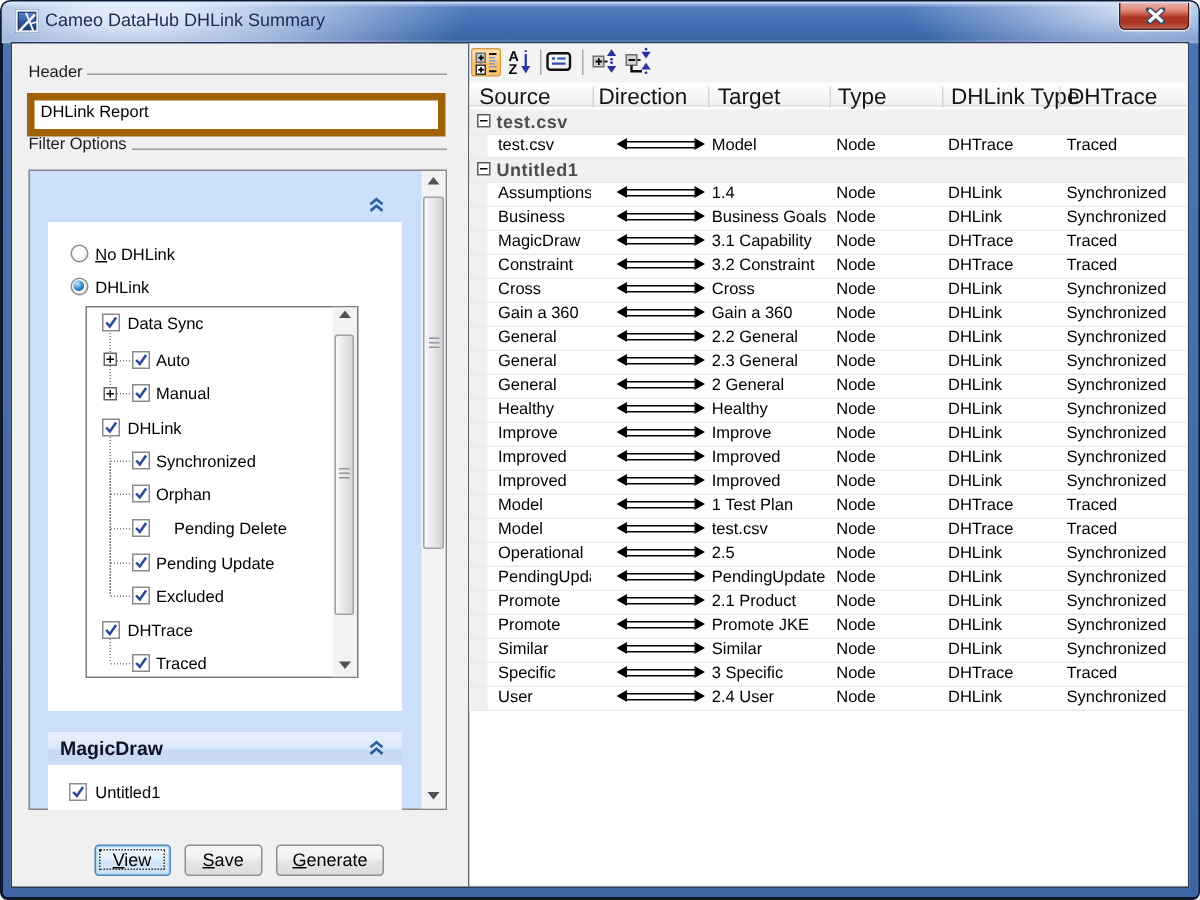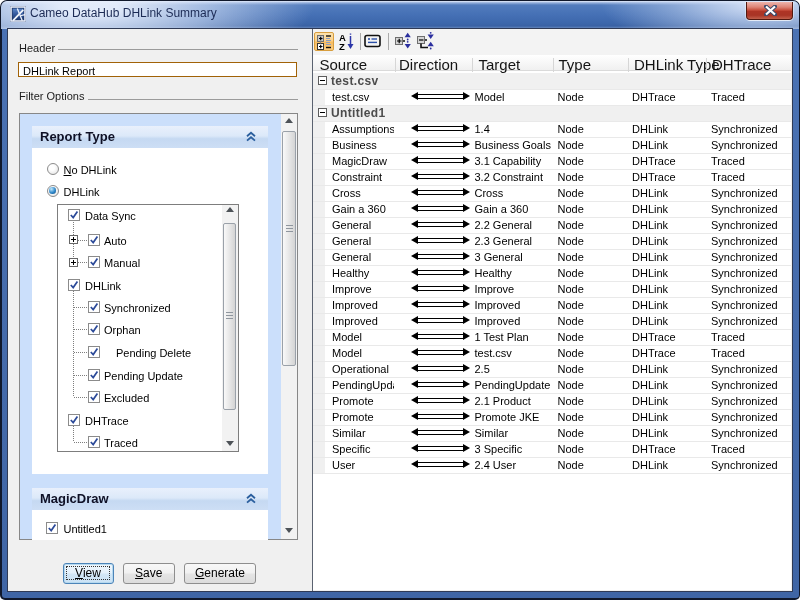--- a/index.html
+++ b/index.html
@@ -13,21 +13,21 @@
 #inner{position:absolute;left:7px;top:28px;width:785.5px;height:564px;border:1.5px solid #2f3a55;background:#f0f0f0}
 .abs{position:absolute}
 
 #ttl{position:absolute;left:30px;top:5.5px;font-size:12px;color:#1c2b55}
 #close{position:absolute;left:745.5px;top:1.5px;width:47px;height:18px;border:1px solid #52180f;border-top:none;border-radius:0 0 4px 4px;
  background:linear-gradient(180deg,#edb4ac 0%,#dd8476 30%,#c64e3c 48%,#ae3425 55%,#a93425 78%,#c2604c 100%);
  box-shadow:0 1px 0 rgba(255,255,255,.7),1px 0 0 rgba(255,255,255,.35),-1px 0 0 rgba(255,255,255,.35)}
 
 .lab{position:absolute;font-size:11px;color:#1b1b1b;line-height:12px}
 .sepln{position:absolute;height:1px;background:#9b9b9b}
-#inp{position:absolute;left:18px;top:61.5px;width:279px;height:15px;border:1px solid #a16207;background:#fff;font-size:11px;line-height:17.5px;padding-left:4px;color:#000}
+#inp{position:absolute;left:18px;top:61.5px;width:279px;height:29px;border:5px solid #a16207;background:#fff;font-size:11px;line-height:17.5px;padding-left:4px;color:#000}
 #fpan{position:absolute;left:19px;top:113px;width:278.5px;height:427px;border:1px solid #878787;background:#cbdffb}
 .hd{position:absolute;left:32px;width:236px;height:22px;background:linear-gradient(180deg,#e9f0fc 0%,#dce9f9 45%,#c5d9f2 58%,#cddef5 100%);font-size:13px;font-weight:bold;color:#0f1126;line-height:22px;padding-left:8px}
 .wcont{position:absolute;left:32px;background:#fff}
 
 .rad{position:absolute;width:12px;height:12px;border-radius:50%;border:1px solid #8c8c8c;background:radial-gradient(circle at 40% 35%,#fff 30%,#ececec 70%,#d8d8d8)}
 .rad.sel:before{content:"";position:absolute;left:1.7px;top:1.7px;width:6.6px;height:6.6px;border-radius:50%;background:radial-gradient(circle at 35% 30%,#b5e0f7 5%,#2f87ca 55%,#155081)}
 .rtx{position:absolute;font-size:11px;color:#000;line-height:12px}
 
 #tree{position:absolute;left:56.5px;top:203.5px;width:182px;height:248px;border:1px solid #7d7d7d;background:#fff}
 .cb{position:absolute;width:12px;height:12px;border:1px solid #8b8b8b;background:#fff}
@@ -102,21 +102,20 @@
  </svg>
     </div>
 
  <div class="lab" style="left:19px;top:42px">Header</div>
  <div class="sepln" style="left:58px;top:49px;width:240px"></div>
  <div id="inp">DHLink Report</div>
  <div class="lab" style="left:19px;top:90px">Filter Options</div>
  <div class="sepln" style="left:88px;top:99px;width:210px"></div>
 
  <div id="fpan"></div>
- <div class="hd" style="top:125.5px">Report Type</div>
  <svg class="abs" style="left:245px;top:131px" width="12" height="11">
       <path d="M2 5.2 L6 1.8 L10 5.2 M2 9.6 L6 6.2 L10 9.6" stroke="#2b5f9e" stroke-width="1.8" fill="none"></path>
     </svg>
  <div class="wcont" style="top:147.5px;width:236px;height:326.5px"></div>
 
  <div class="rad" style="left:46.5px;top:163px"></div>
  <div class="rtx" style="left:63.5px;top:164px"><u>N</u>o DHLink</div>
  <div class="rad sel" style="left:46.5px;top:184.5px"></div>
  <div class="rtx" style="left:63.5px;top:185.5px">DHLink</div>
 
@@ -413,21 +412,21 @@
       <span class="c3">2.3 General</span>
       <span class="c4">Node</span>
       <span class="c5">DHLink</span>
       <span class="c6">Synchronized</span>
     </div>
  <div class="tr" style="top:248.5px">
       <span class="c1">General</span>
       <i class="ar">
         <i></i>
       </i>
-      <span class="c3">3 General</span>
+      <span class="c3">2 General</span>
       <span class="c4">Node</span>
       <span class="c5">DHLink</span>
       <span class="c6">Synchronized</span>
     </div>
  <div class="tr" style="top:264.5px">
       <span class="c1">Healthy</span>
       <i class="ar">
         <i></i>
       </i>
       <span class="c3">Healthy</span>

